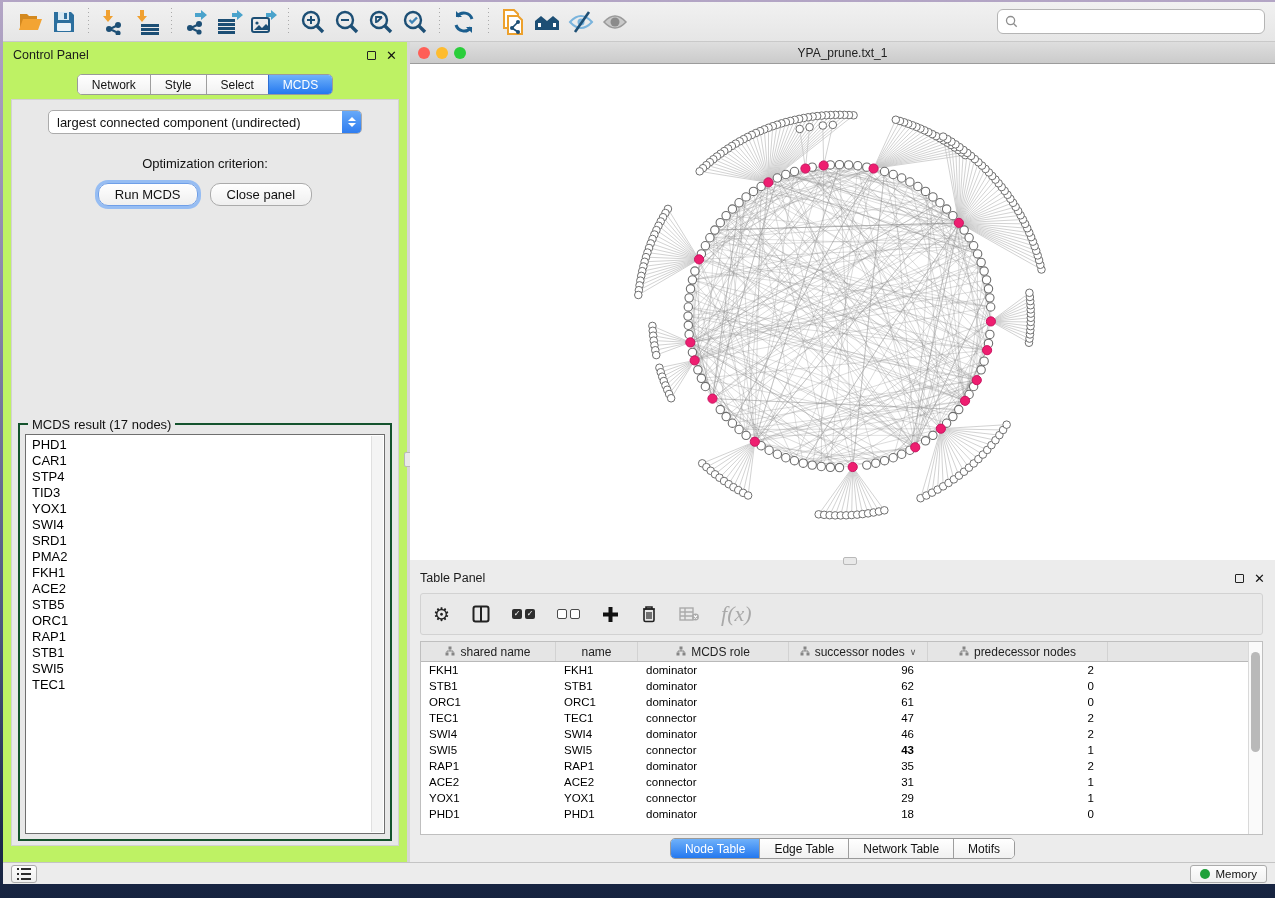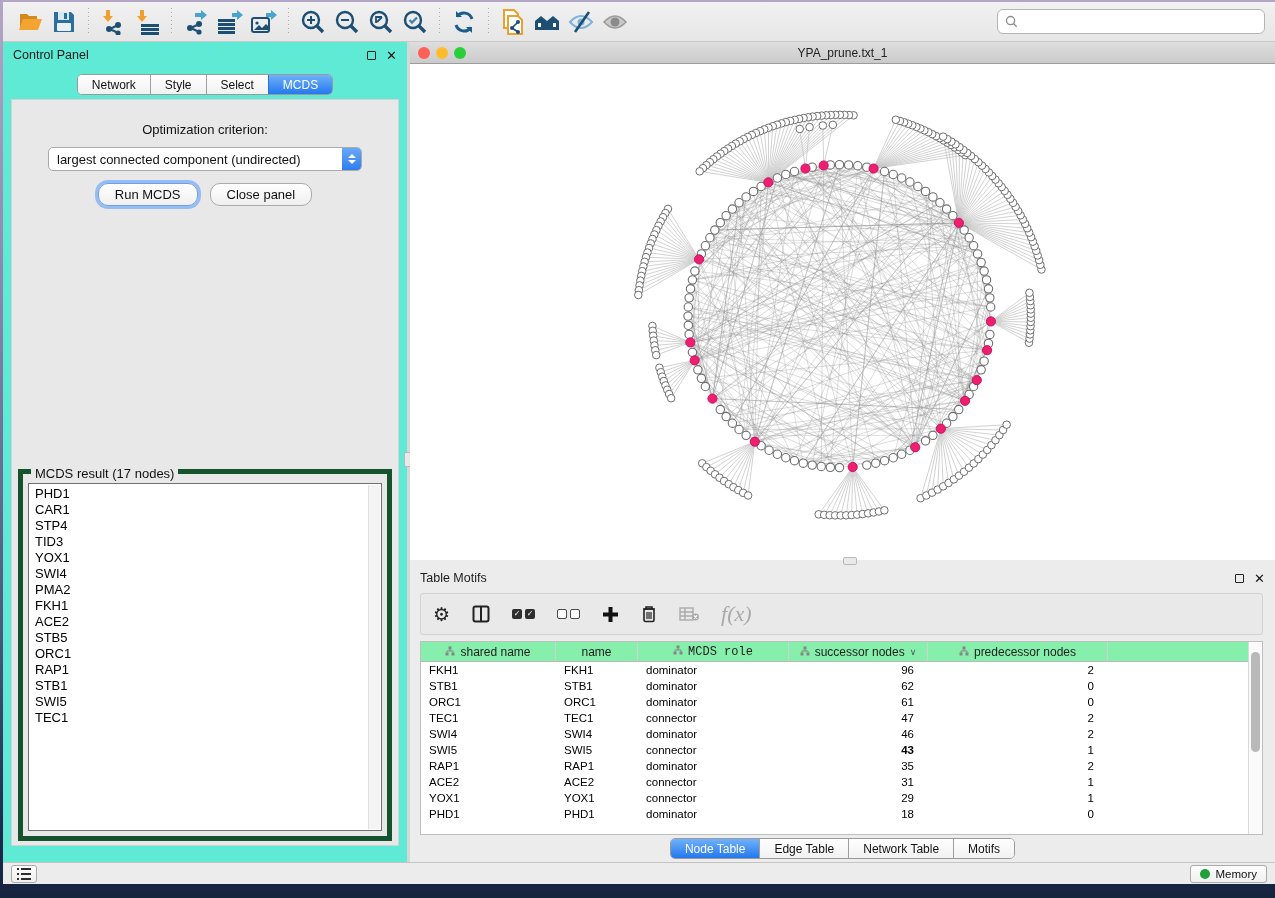--- a/index.html
+++ b/index.html
@@ -21,21 +21,21 @@
     background:#fff; padding:0 8px 0 26px; font-size:12px; outline:none; }
   #search-icon { position:absolute; left:8px; top:6px; width:13px; height:13px; }
 
   
   #main { position:absolute; left:0; top:40px; right:0; bottom:22px; display:flex; }
   #vsplit { width:3px; background:#d6d6d6; position:relative; }
   #vsplit .grip { position:absolute; top:50%; left:-3px; width:9px; height:15px;
     background:#e9e9e9; border:1px solid #b9b9b9; border-radius:2px; }
 
   
-  #control-panel { width:404px; display:flex; flex-direction:column; background:#5eead4; }
+  #control-panel { width:404px; display:flex; flex-direction:column; background:#bef264; }
   .panel-titlebar { height:26px; display:flex; align-items:center; padding:0 10px; }
   .panel-title { font-size:12.5px; color:#1b1b1b; }
   .panel-wbtns { margin-left:auto; display:flex; gap:10px; align-items:center; }
   .float-btn { width:9px; height:9px; border:1.6px solid #222; border-radius:1px; }
   .close-x { font-size:13px; font-weight:bold; color:#111; line-height:1; }
   .seg-group { display:flex; border:1px solid #9a9a9a; border-radius:5px; overflow:hidden;
     background:#fff; height:21px; }
   .seg { padding:0 14px; font-size:12px; color:#111; display:flex; align-items:center;
     border-left:1px solid #9e9e9e; background:linear-gradient(#fff,#f1f1f1); white-space:nowrap; }
   .seg:first-child { border-left:none; }
@@ -51,22 +51,22 @@
     background:linear-gradient(#67a9f8,#2f7df0); display:flex; flex-direction:column;
     align-items:center; justify-content:center; gap:2px; }
   #combo-stepper i { display:block; width:0; height:0; border-left:4px solid transparent;
     border-right:4px solid transparent; }
   #combo-stepper .up { border-bottom:4px solid #fff; }
   #combo-stepper .dn { border-top:4px solid #fff; }
   #cp-buttons { display:flex; justify-content:center; gap:12px; margin-top:12px; }
   .mac-btn { height:23px; padding:0 16px; font-size:13px; color:#111;
     background:linear-gradient(#fff,#efefef); border:1px solid #ababab; border-radius:10px; }
   .mac-btn.focused { box-shadow:0 0 0 3px rgba(95,160,250,.6); border-color:#6f9fe8; }
-  #result-group { position:relative; margin:auto 6px 4px; border:5px solid #14532d;
-    height:372px; padding:9px 5px 5px; }
+  #result-group { position:relative; margin:auto 6px 4px; border:2px solid #14532d;
+    height:418px; padding:9px 5px 5px; }
   #result-title { position:absolute; top:-8px; left:8px; background:#e8e8e8;
     padding:0 4px; font-size:13px; color:#111; }
   #result-list { position:relative; background:#fff; border:1px solid #6f6f6f; height:100%;
     overflow:hidden; padding:2px 14px 0 6px; }
   .mcds-item { font-size:13px; line-height:16px; color:#000; }
   #result-scroll { position:absolute; top:1px; bottom:1px; right:1px; width:12px;
     background:#f4f4f4; border-left:1px solid #e0e0e0; }
 
   
   #right-col { flex:1; display:flex; flex-direction:column; }
@@ -92,21 +92,21 @@
   .chk { width:10px; height:10px; background:#2e2e2e; border-radius:2px; color:#fff;
     font-size:8px; line-height:10px; text-align:center; display:inline-block; }
   .unchk { width:10px; height:10px; background:#fff; border:1.4px solid #4a4a4a;
     border-radius:2px; display:inline-block; }
   .pair { display:flex; gap:3px; }
   #fx-glyph { font-family:"Liberation Serif","DejaVu Serif",serif; font-style:italic;
     font-size:22px; color:#a9a9a9; }
   #table-wrap { margin:0 12px 0 10px; background:#fff; border:1px solid #bfbfbf;
     flex:1; display:flex; overflow:hidden; position:relative; }
   #table-grid { flex:1; }
-  .thead { display:flex; height:20px; background:#86efac; border-bottom:1px solid #b9b9b9; }
+  .thead { display:flex; height:20px; background:#e5e5e5; border-bottom:1px solid #b9b9b9; }
   .th { display:flex; align-items:center; justify-content:center; gap:5px;
     border-right:1px solid #d2d2d2; font-size:12px; color:#222; overflow:hidden; }
   .th .sort { font-size:9px; color:#555; }
   .trow { display:flex; height:16px; }
   .td { font-size:11.5px; color:#000; line-height:16px; padding:0 8px; white-space:nowrap;
     overflow:hidden; }
   .td.num { text-align:right; padding-right:14px; }
   #vscroll { width:14px; background:#fafafa; border-left:1px solid #d9d9d9; position:relative; }
   #vscroll .thumb { position:absolute; top:10px; left:2px; width:9px; height:100px;
     background:#b9b9b9; border-radius:5px; }
@@ -289,41 +289,42 @@
       </div>
       <div id="cp-tabs-row">
         <div class="seg-group" id="cp-tabs">
               <div class="seg">Network</div>
               <div class="seg">Style</div>
               <div class="seg">Select</div>
               <div class="seg active">MCDS</div>
             </div>
       </div>
       <div id="cp-body">
-        <div id="opt-label">Optimization criterion:</div>
         <div id="combo">
           <span id="combo-value">largest connected component (undirected)</span>
           <span id="combo-stepper">
                 <i class="up"></i>
                 <i class="dn"></i>
               </span>
         </div>
+        <div id="opt-label">Optimization criterion:</div>
         <div id="cp-buttons">
           <button class="mac-btn focused">Run MCDS</button>
           <button class="mac-btn">Close panel</button>
         </div>
         <div id="result-group">
           <span id="result-title">MCDS result (17 nodes)</span>
           <div id="result-list">
             <div class="mcds-item">PHD1</div>
                 <div class="mcds-item">CAR1</div>
                 <div class="mcds-item">STP4</div>
                 <div class="mcds-item">TID3</div>
                 <div class="mcds-item">YOX1</div>
                 <div class="mcds-item">SWI4</div>
+                <div class="mcds-item">SRD1</div>
                 <div class="mcds-item">PMA2</div>
                 <div class="mcds-item">FKH1</div>
                 <div class="mcds-item">ACE2</div>
                 <div class="mcds-item">STB5</div>
                 <div class="mcds-item">ORC1</div>
                 <div class="mcds-item">RAP1</div>
                 <div class="mcds-item">STB1</div>
                 <div class="mcds-item">SWI5</div>
                 <div class="mcds-item">TEC1</div>
                 <div id="result-scroll"></div>
@@ -1171,21 +1172,21 @@
                 </g>
               </svg>
         </div>
       </div>
       <div id="hsplit">
             <div class="grip-h"></div>
           </div>
 
       <div id="table-panel">
         <div class="panel-titlebar">
-          <span class="panel-title">Table Motifs</span>
+          <span class="panel-title">Table Panel</span>
           <span class="panel-wbtns">
             <span class="float-btn"></span>
             <span class="close-x">✕</span>
           </span>
         </div>
         <div id="tp-toolbar">
           <span class="tp-icon">
                 <span id="gear-glyph">⚙</span>
               </span>
           <span class="tp-icon">
@@ -1236,21 +1237,21 @@
                         <rect x="3.5" y="0.5" width="3" height="3" fill="#858585"></rect>
                         <rect x="0.5" y="6.5" width="3" height="3" fill="#858585"></rect>
                         <rect x="6.5" y="6.5" width="3" height="3" fill="#858585"></rect>
                         <path d="M5 3.5V5M2 6.5V5h6v1.5" stroke="#858585" fill="none"></path>
                       </svg></span>
                     <span>shared name</span>
                   </div>
                   <div class="th" style="width: 82px; flex: 0 0 82px;">
                     <span>name</span>
                   </div>
-                  <div class="th" style="width: 151px; flex: 0 0 151px; font-family: Liberation Mono, monospace;">
+                  <div class="th" style="width: 151px; flex: 0 0 151px;">
                     <span><svg width="10" height="10" viewBox="0 0 10 10">
                         <rect x="3.5" y="0.5" width="3" height="3" fill="#858585"></rect>
                         <rect x="0.5" y="6.5" width="3" height="3" fill="#858585"></rect>
                         <rect x="6.5" y="6.5" width="3" height="3" fill="#858585"></rect>
                         <path d="M5 3.5V5M2 6.5V5h6v1.5" stroke="#858585" fill="none"></path>
                       </svg></span>
                     <span>MCDS role</span>
                   </div>
                   <div class="th" style="width: 139px; flex: 0 0 139px;">
                     <span><svg width="10" height="10" viewBox="0 0 10 10">

